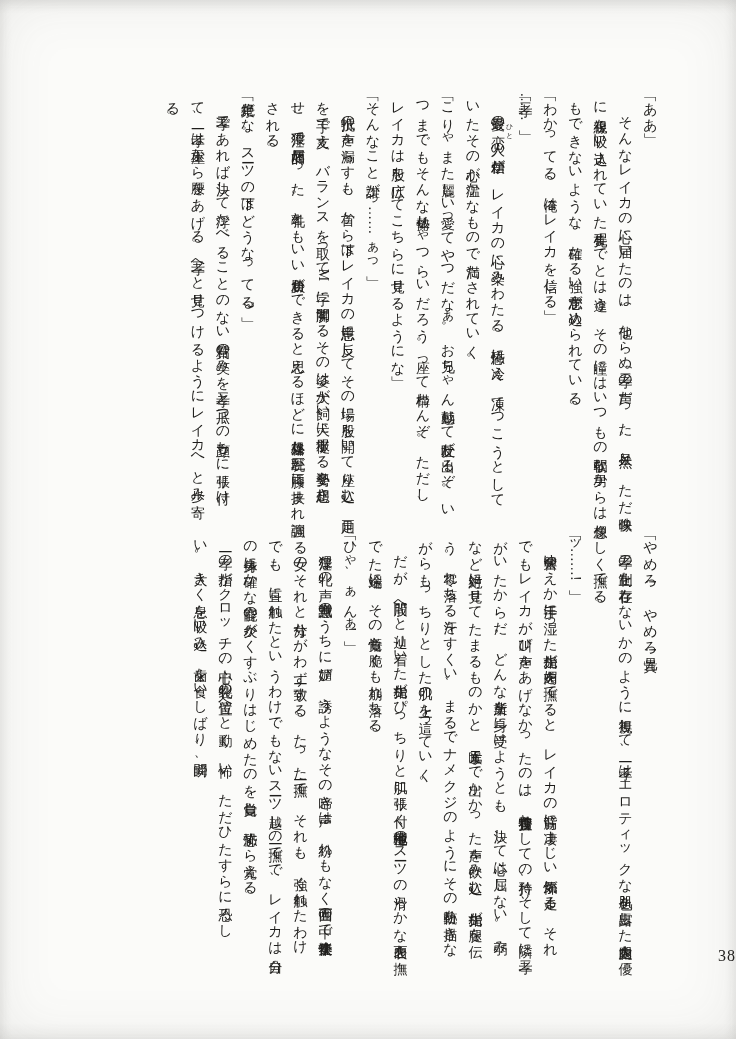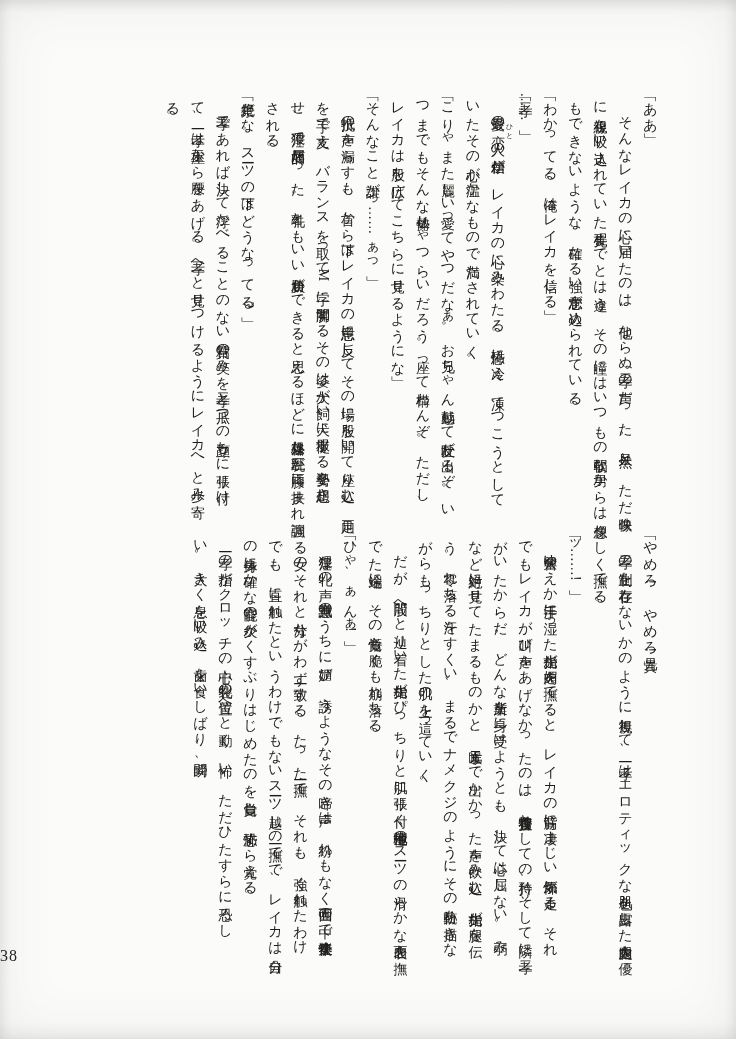--- a/index.html
+++ b/index.html
@@ -53,21 +53,21 @@
   ruby rt {
     font-size: 7px;
     letter-spacing: 0;
     color: #2a2927;
   }
   .page-number {
     position: absolute;
     top: 947px;
     left: 0;
     width: 736px;
-    text-align: left;
+    text-align: right;
     font-size: 16px;
     letter-spacing: 1px;
     color: #242321;
   }
 </style>
 </head>
 <body>
 
 <div class="page">
   <div class="vblock upper">

